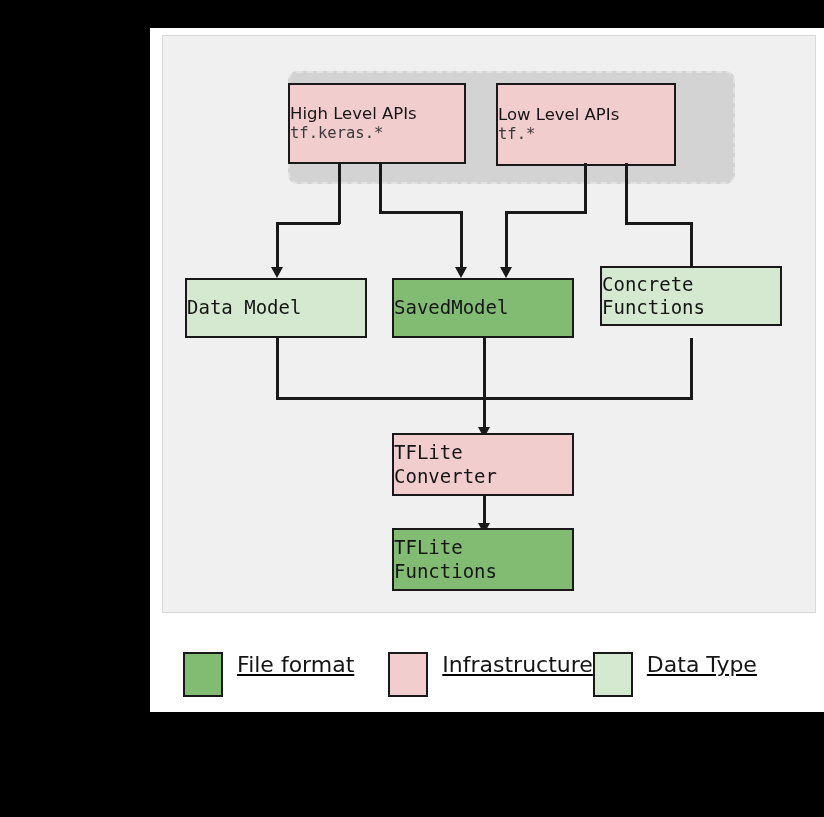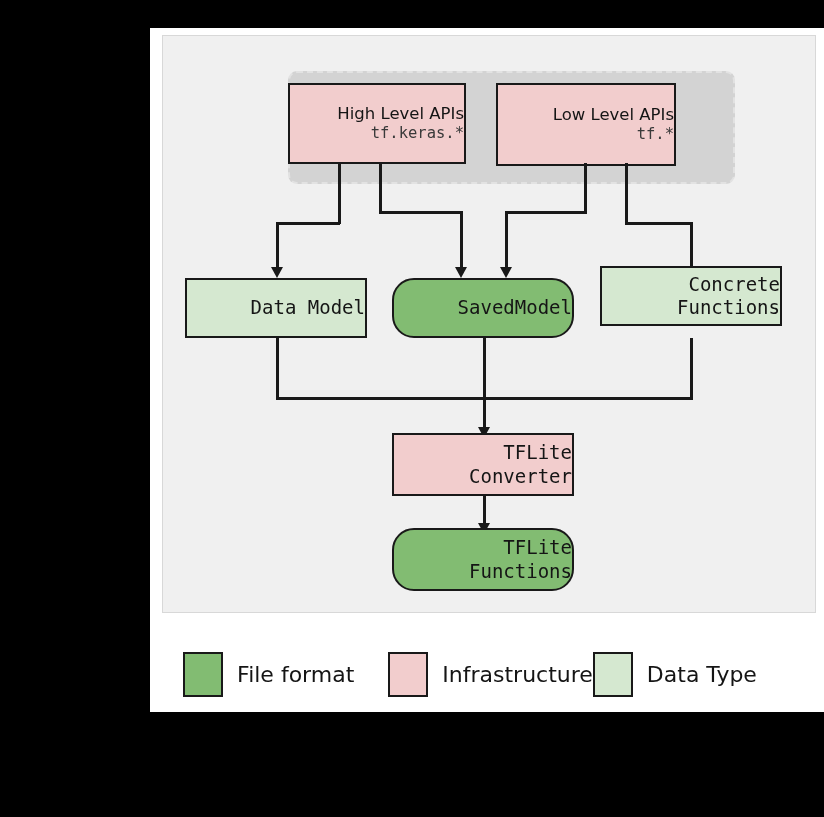--- a/index.html
+++ b/index.html
@@ -50,28 +50,28 @@
     box-sizing: border-box;
   }
 
   
   .node {
     position: absolute;
     box-sizing: border-box;
     border: 2.5px solid #191919;
     display: flex;
     flex-direction: column;
-    align-items: flex-end;
+    align-items: flex-start;
     justify-content: center;
     text-align: center;
     color: #151515;
     line-height: 1.22;
   }
   .node.pink  { background: #f2cdcd; }
-  .node.green { background: #82bc72; border-radius: 22px; }
+  .node.green { background: #82bc72; }
   .node.lgreen{ background: #d5e8d0; }
 
   .label-sans { font-family: "DejaVu Sans", sans-serif; font-size: 16.5px; }
   .label-mono { font-family: "DejaVu Sans Mono", monospace; font-size: 15.5px; color: #3a3a3a; }
   .label-mono-lg { font-family: "DejaVu Sans Mono", monospace; font-size: 19px; color: #151515; }
 
   
   .vline, .hline {
     position: absolute;
     background: #191919;
@@ -94,21 +94,21 @@
     left: 0;
     top: 608px;
     width: 674px;
     height: 76px;
     display: flex;
     align-items: center;
     justify-content: center;
   }
   .legend-item {
     display: flex;
-    align-items: center;
+    text-decoration: underline;
   }
   .legend-swatch {
     width: 40px;
     height: 45px;
     border: 2.5px solid #191919;
     box-sizing: border-box;
     flex: none;
   }
   .legend-text {
     font-family: "DejaVu Sans", sans-serif;

